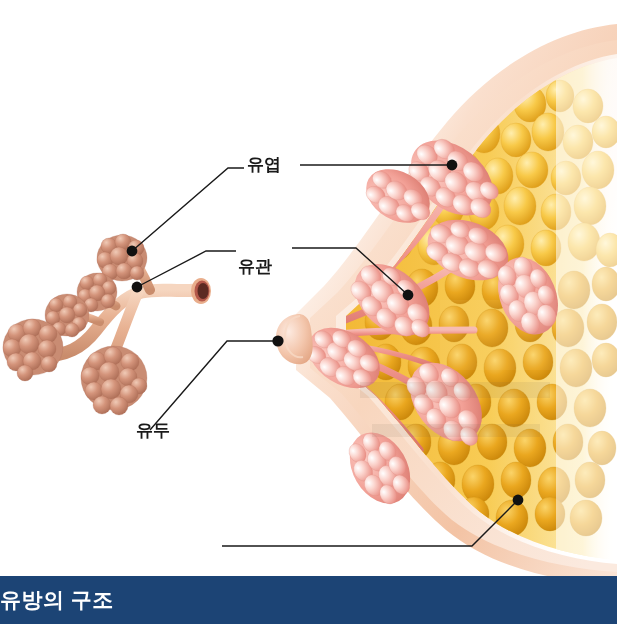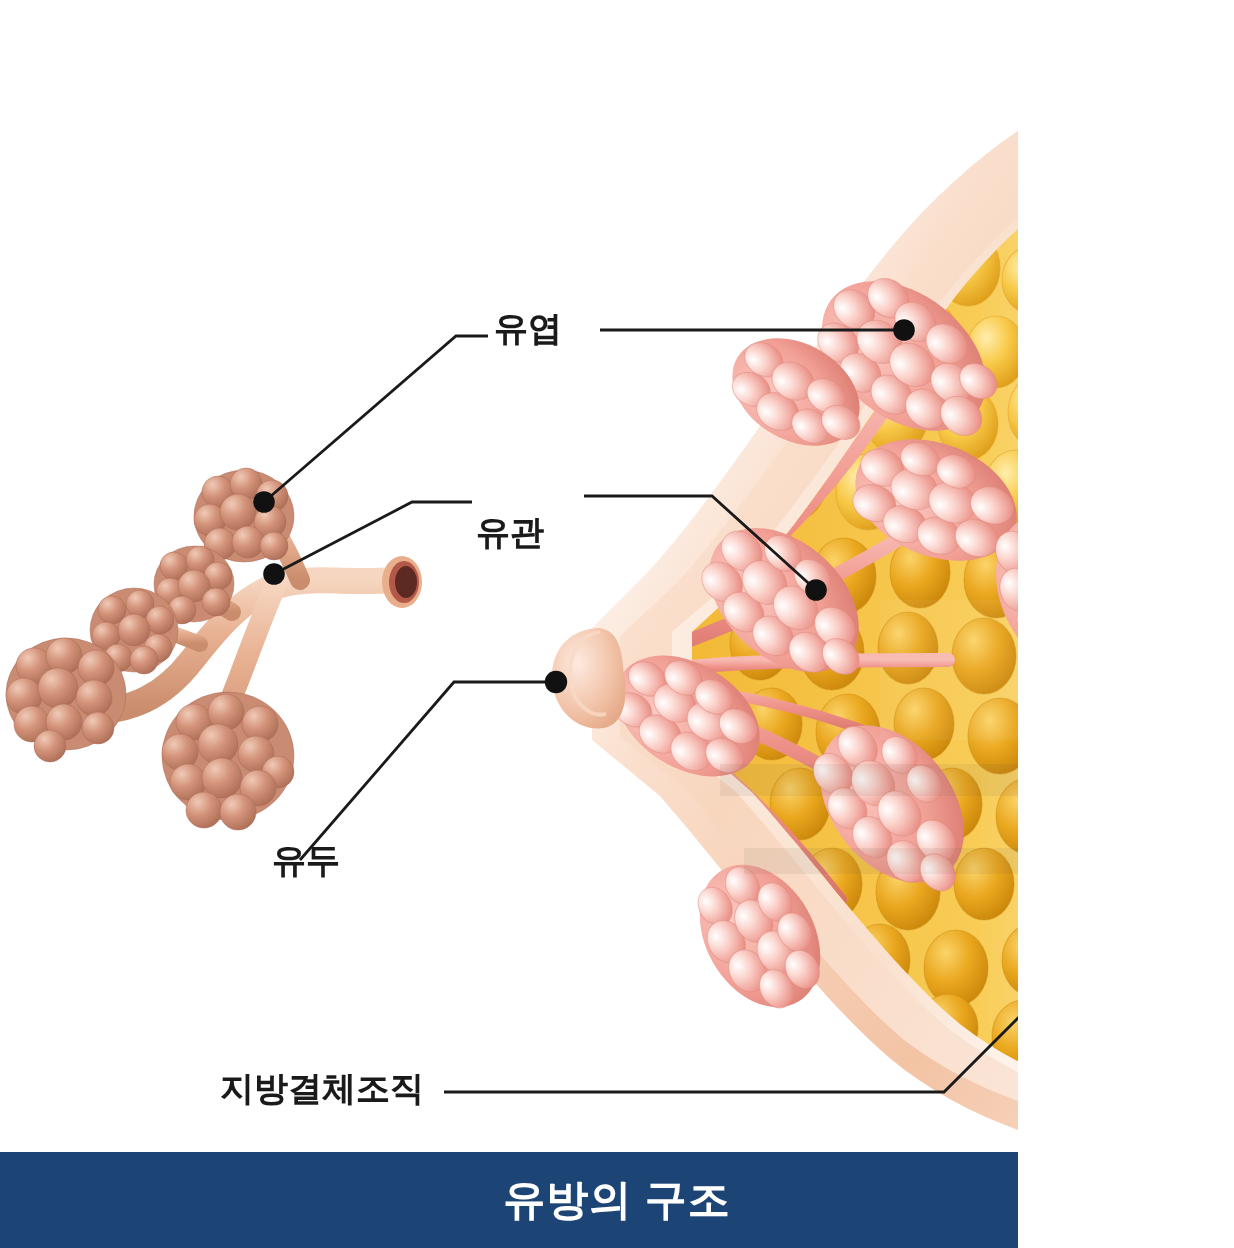--- a/index.html
+++ b/index.html
@@ -6,42 +6,41 @@
   html, body {
     margin: 0;
     padding: 0;
     background: #ffffff;
   }
   body {
     font-family: "Liberation Sans", "DejaVu Sans", sans-serif;
   }
   #figure {
     position: relative;
-    width: 509px;
+    width: 617px;
     height: 624px;
     background: #ffffff;
     overflow: hidden;
   }
   #illustration {
     position: absolute;
     left: 0;
     top: 0;
     width: 617px;
     height: 624px;
   }
   .caption-bar {
     position: absolute;
     left: 0;
     top: 576px;
     width: 617px;
     height: 48px;
     background: #1c4475;
     display: flex;
     align-items: center;
-    justify-content: center;
   }
   .caption-text {
     color: #ffffff;
     font-size: 21px;
     font-weight: bold;
     letter-spacing: 0.5px;
     font-family: "Liberation Sans", "DejaVu Sans", sans-serif;
   }
   .leader-label {
     position: absolute;
@@ -497,19 +496,18 @@
       <circle cx="137" cy="287" r="5.4"></circle>
       <circle cx="408" cy="295" r="5.4"></circle>
       <circle cx="278" cy="341" r="5.6"></circle>
       <circle cx="518" cy="500" r="5.4"></circle>
     </g>
   </svg>
 
   <div class="leader-label" id="lbl-lobule">유엽</div>
   <div class="leader-label" id="lbl-duct">유관</div>
   <div class="leader-label" id="lbl-nipple">유두</div>
-  <div class="leader-label" id="lbl-fat">지방결체조직</div>
 
   <div class="caption-bar">
     <div class="caption-text">유방의 구조</div>
   </div>
 
 </div>
 
 </body></html>

